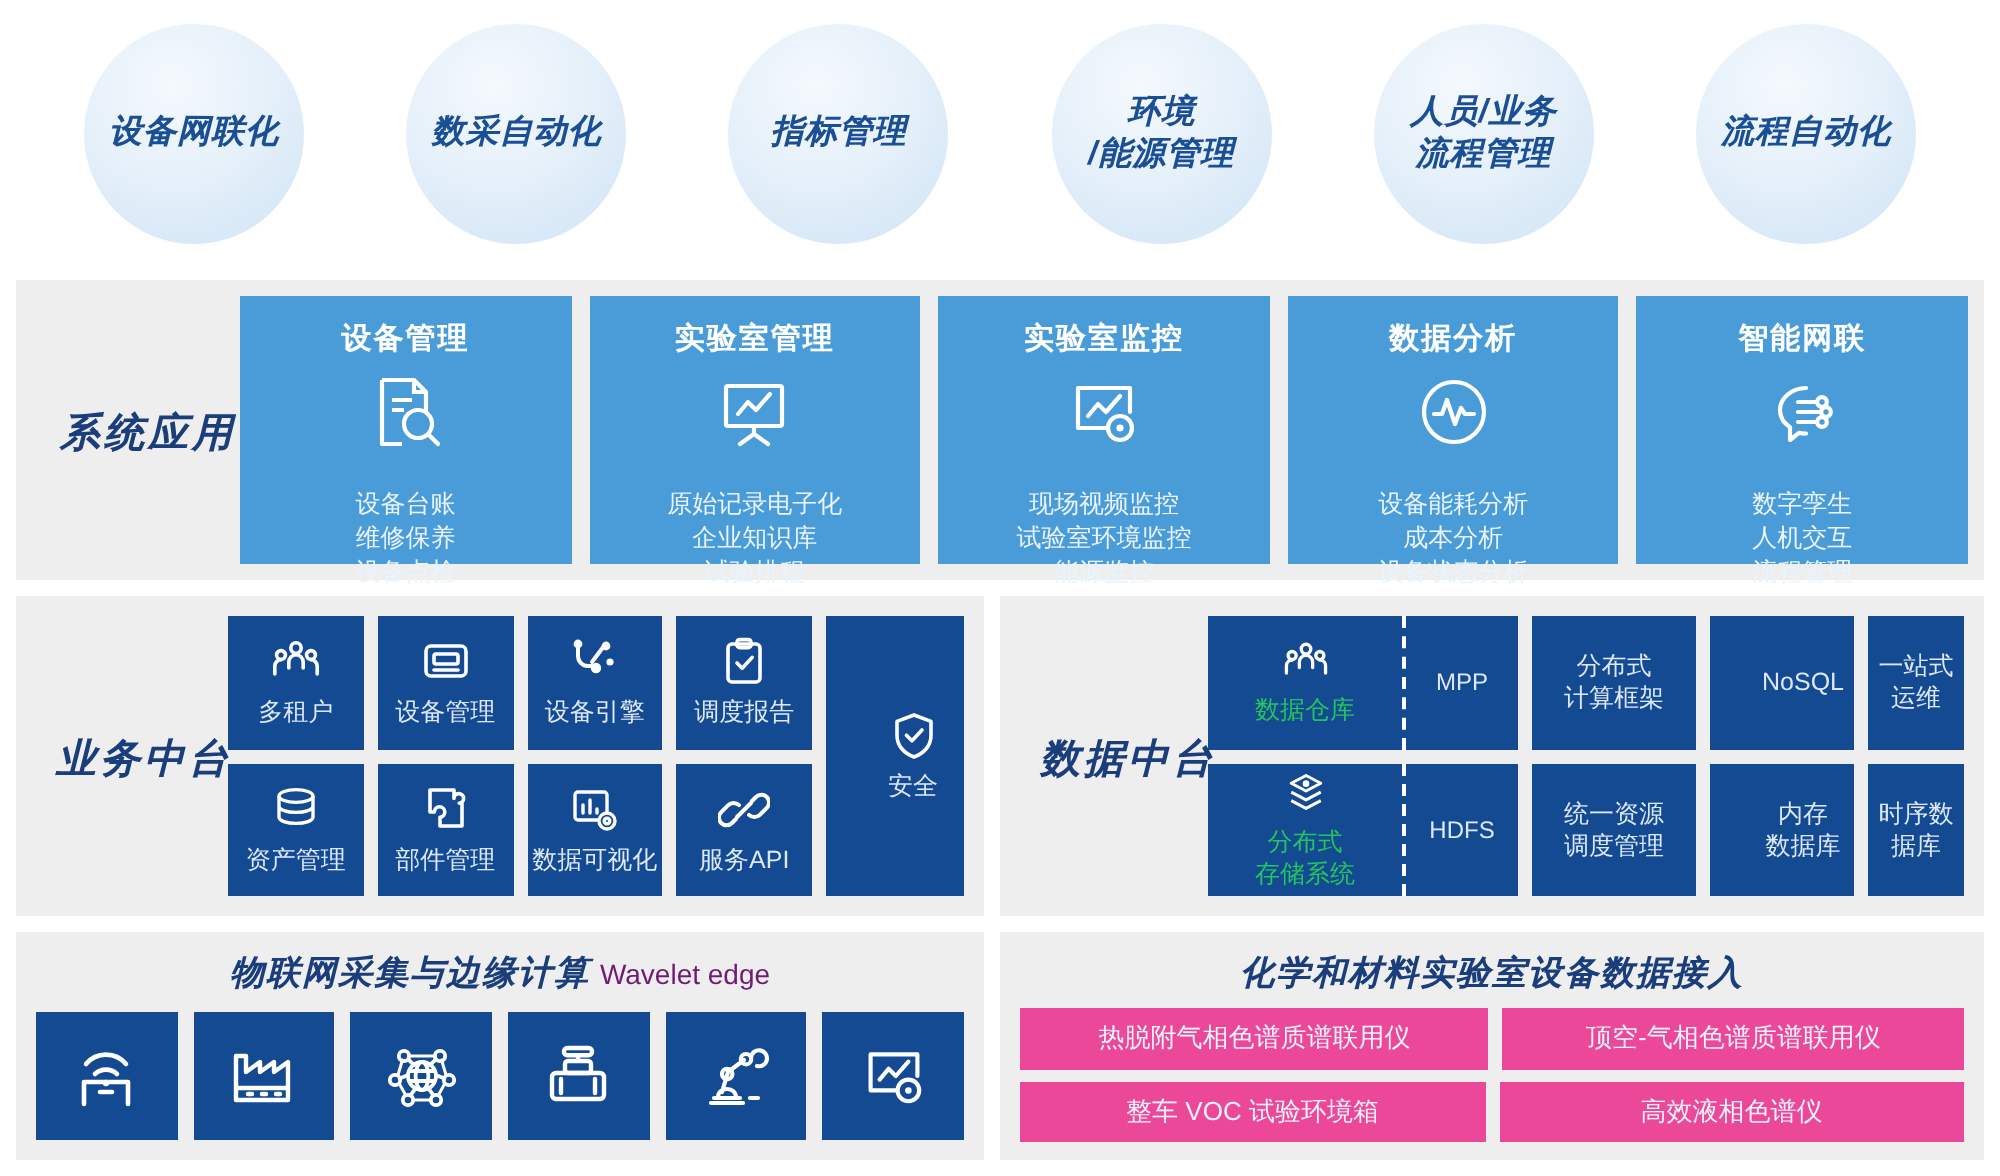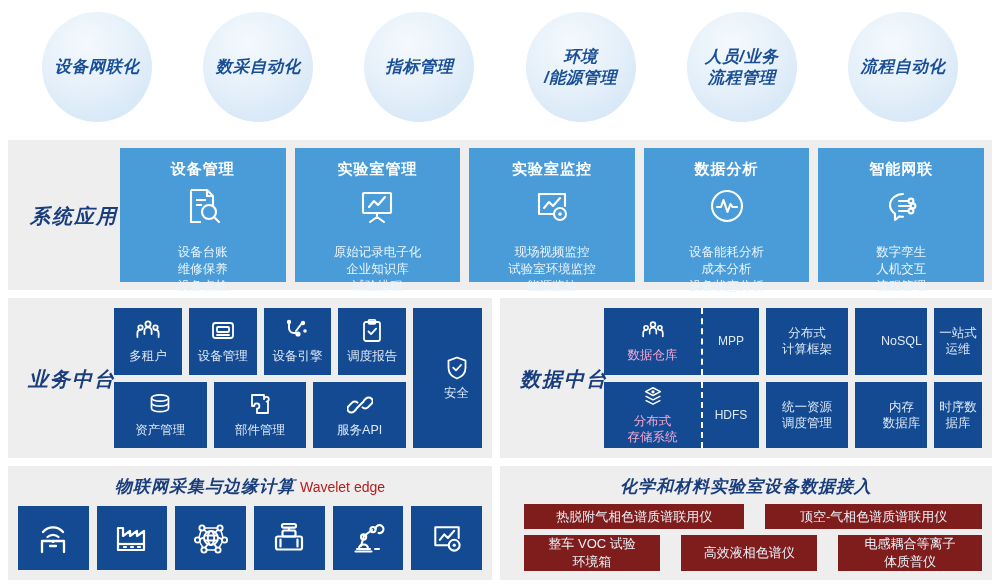--- a/index.html
+++ b/index.html
@@ -101,53 +101,53 @@
   .combo .half-a{
     flex:1 1 0;display:flex;flex-direction:column;align-items:center;justify-content:center;
     color:#fff;font-size:12.5px;line-height:1.3;text-align:center;
     border-right:2px dashed #ffffff;
   }
   .combo .half-b{
     flex:0 0 56px;display:flex;align-items:center;justify-content:center;
     color:#dce8f6;font-size:12px;
   }
   .combo .ico{margin-bottom:4px;}
-  .combo .lbl{color:#f9a8d4;}
+  .combo .lbl{color:#22c55e;}
   .d-w1{flex:0 0 82px;}
   .d-w2{flex:0 0 72px;padding-left:21px;}
   .d-w3{flex:1 1 auto;}
 
   
   #iot-panel{left:8px;top:466px;width:484px;height:114px;}
   #chem-panel{left:500px;top:466px;width:492px;height:114px;}
   .panel-head{
     text-align:center;padding-top:9px;
     color:#1a3d7c;font-size:17px;font-weight:bold;font-style:italic;letter-spacing:1px;
   }
   .panel-head .sub{
     font-weight:normal;font-style:normal;font-size:14px;
-    color:#b91c1c;letter-spacing:0;margin-left:5px;
+    color:#701a75;letter-spacing:0;margin-left:5px;
   }
   .iot-icons{
     position:absolute;left:10px;right:10px;top:40px;bottom:10px;
     display:flex;gap:8px;
   }
   .iot-box{
     flex:1 1 0;background:#134a92;
     display:flex;align-items:center;justify-content:center;
   }
   .chem-rows{
     position:absolute;left:10px;right:10px;top:38px;bottom:9px;
     display:flex;flex-direction:column;gap:6px;
   }
   .chem-line{display:flex;gap:7px;flex:1 1 0;}
   .chem-item{
-    background:#7f1d1d;color:#eaf1f9;
+    background:#ec4899;color:#eaf1f9;
     display:flex;align-items:center;justify-content:center;
-    font-size:13px;text-align:center;box-sizing:border-box;padding:0 20px;margin-left:14px;
+    font-size:13px;text-align:center;box-sizing:border-box;padding:0 20px;
   }
   .cw-a{flex:1.02 1 0;}
   .cw-b{flex:1 1 0;}
   .cw-c{flex:1 1 0;}
   .cw-d{flex:1 1 0;}
   .cw-e{flex:1.08 1 0;}
   svg{display:block;}
 </style>
 </head>
 <body>
@@ -346,20 +346,31 @@
             </span>
             <span class="lbl">资产管理</span>
           </div>
           <div class="tile">
             <span class="ico">
               <svg width="26" height="26" viewBox="0 0 26 26" fill="none" stroke="#fff" stroke-width="1.8">
                 <path d="M10 3h7v4.2a2.4 2.4 0 112.6 2.4H21V21H10v-4.4a2.6 2.6 0 10-2.8-2.6H5V3h5z" stroke-linejoin="round"></path>
               </svg>
             </span>
             <span class="lbl">部件管理</span>
+          </div>
+          <div class="tile">
+            <span class="ico">
+              <svg width="26" height="26" viewBox="0 0 26 26" fill="none" stroke="#fff" stroke-width="1.7">
+                <rect x="3.5" y="4" width="16" height="14" rx="1.5"></rect>
+                <path d="M7.5 14.5v-4M11 14.5V8M14.5 14.5v-2" stroke-linecap="round"></path>
+                <circle cx="19.5" cy="18.5" r="4" fill="#134a92"></circle>
+                <circle cx="19.5" cy="18.5" r="1.4"></circle>
+              </svg>
+            </span>
+            <span class="lbl">数据可视化</span>
           </div>
           <div class="tile">
             <span class="ico">
               <svg width="26" height="26" viewBox="0 0 26 26" fill="none" stroke="#fff" stroke-width="2">
                 <path d="M9 17.5l-2 2a3.8 3.8 0 01-5.4-5.4l3.5-3.5a3.8 3.8 0 015.4 0" stroke-linecap="round"></path>
                 <path d="M17 8.5l2-2a3.8 3.8 0 015.4 5.4l-3.5 3.5a3.8 3.8 0 01-5.4 0" stroke-linecap="round"></path>
                 <path d="M9.5 16.5l7-7" stroke-linecap="round"></path>
               </svg>
             </span>
             <span class="lbl">服务API</span>
@@ -527,18 +538,17 @@
   <div class="panel" id="chem-panel">
     <div class="panel-head">化学和材料实验室设备数据接入</div>
     <div class="chem-rows">
       <div class="chem-line">
         <div class="chem-item cw-a">热脱附气相色谱质谱联用仪</div>
         <div class="chem-item cw-b">顶空-气相色谱质谱联用仪</div>
       </div>
       <div class="chem-line">
         <div class="chem-item cw-c">整车 VOC 试验环境箱</div>
         <div class="chem-item cw-d">高效液相色谱仪</div>
-        <div class="chem-item cw-e">电感耦合等离子体质普仪</div>
       </div>
     </div>
   </div>
 
 </div>
 
 </body></html>

